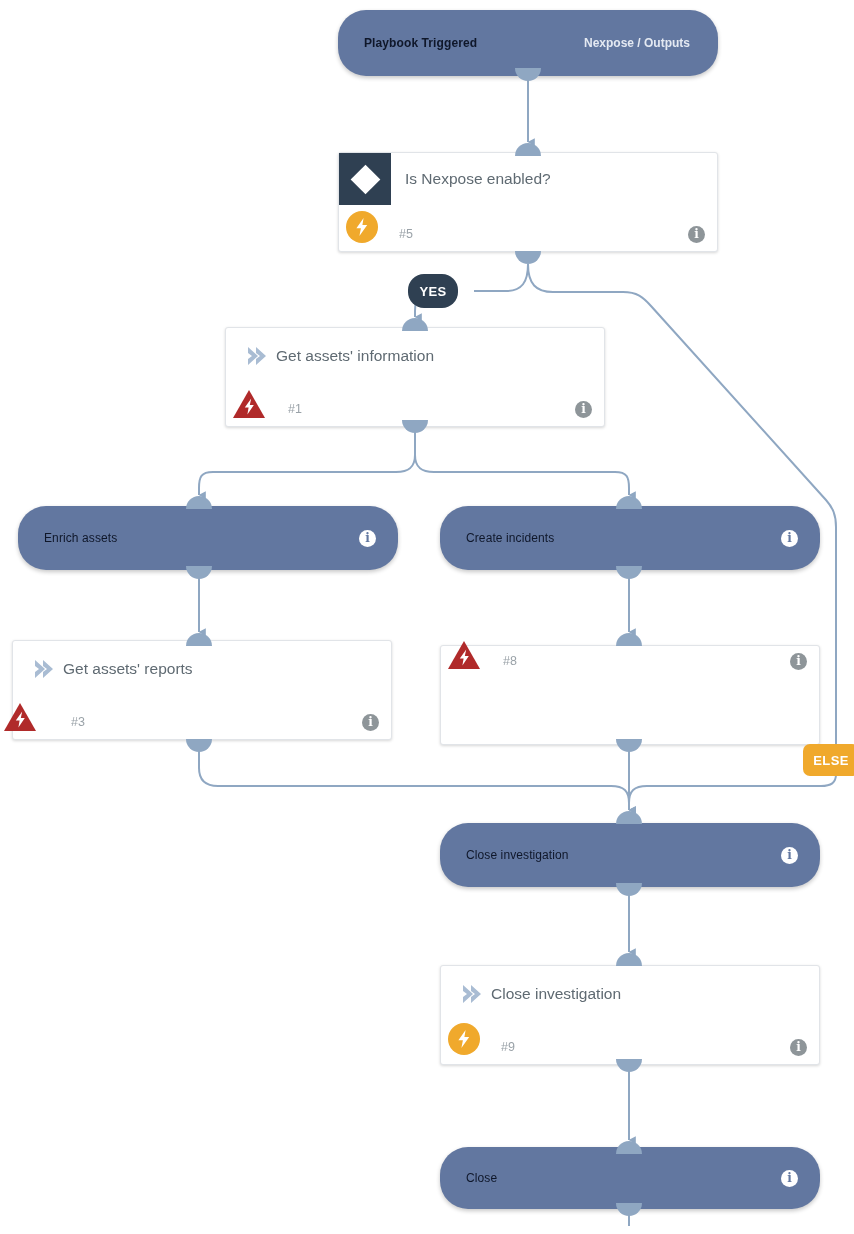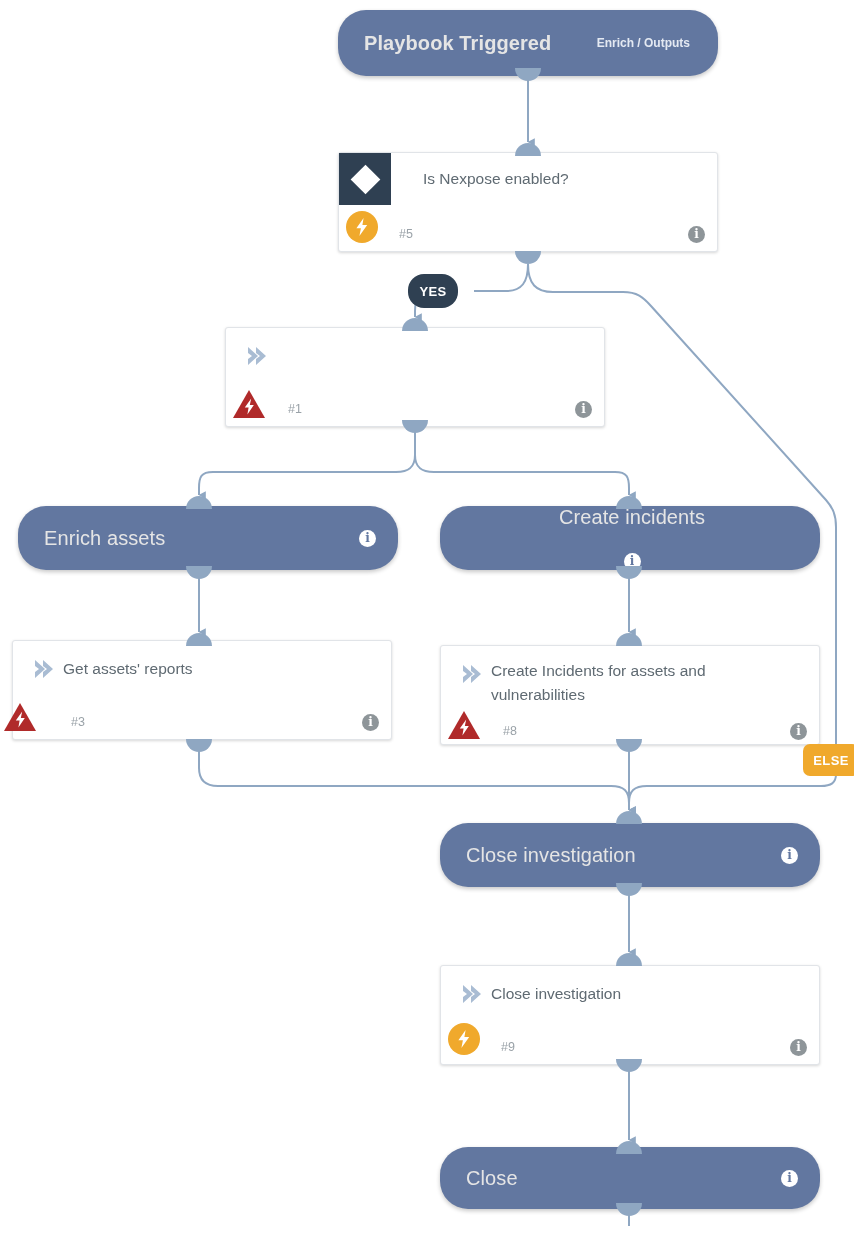--- a/index.html
+++ b/index.html
@@ -36,22 +36,22 @@
     background: #6277a0;
     border-radius: 28px;
     box-shadow: 0 2px 4px rgba(0,0,0,0.22);
     display: flex;
     align-items: center;
     box-sizing: border-box;
     padding: 0 22px 0 26px;
     z-index: 5;
   }
   .pill .pill-label {
-    color: #e5e5e5;
-    font-size: 20px;
+    color: #0f172a;
+    font-size: 12px;
     letter-spacing: 0.1px;
     flex: 1 1 auto;
     white-space: nowrap;
   }
   .pill.start .pill-label { font-weight: 600; }
   .pill .io-label {
     color: #e4e9f2;
     font-size: 12px;
     font-weight: bold;
     margin-right: 6px;
@@ -258,29 +258,29 @@
   <div class="port down" style="left:616px; top:739px;"></div>
   <div class="port up" style="left:616px; top:811px;"></div>
   <div class="port down" style="left:616px; top:883px;"></div>
   <div class="port up" style="left:616px; top:953px;"></div>
   <div class="port down" style="left:616px; top:1059px;"></div>
   <div class="port up" style="left:616px; top:1141px;"></div>
   <div class="port down" style="left:616px; top:1203px;"></div>
 
   <div class="pill start" style="left:338px; top:10px; width:380px; height:66px;">
     <span class="pill-label">Playbook Triggered</span>
-    <span class="io-label">Enrich / Outputs</span>
+    <span class="io-label">Nexpose / Outputs</span>
   </div>
 
   <div class="card" style="left:338px; top:152px; width:380px; height:100px;">
     <div class="card-head">
       <div class="cond-tile">
         <div class="diamond"></div>
       </div>
-      <div class="card-title" style="padding-left:32px; padding-top:14px;">Is Nexpose enabled?</div>
+      <div class="card-title" style="padding-left:14px; padding-top:14px;">Is Nexpose enabled?</div>
     </div>
     <div class="card-foot">
       <div class="badge circle" style="left:7px; top:-4px;">
         <svg class="bolt" width="16" height="18" viewBox="0 0 16 18" aria-hidden="true">
           <path d="M9.6 0 L2.4 10.2 L6.9 10.2 L5.4 18 L13.2 7.1 L8.4 7.1 Z" fill="#ffffff"></path>
         </svg>
       </div>
       <span class="card-num" style="padding-left:60px;">#5</span>
       <span class="info-ico grey">
         <span class="gl">i</span>
@@ -290,20 +290,21 @@
 
   <div class="branch-label yes" style="left:408px; top:274px; width:50px; height:34px;border-radius:16px;">YES</div>
 
   <div class="card" style="left:225px; top:327px; width:380px; height:100px;">
     <div class="card-head">
       <div class="chev">
         <svg width="22" height="20" viewBox="0 0 22 20" aria-hidden="true">
           <path d="M2 1 L12 10 L2 19 L2 13 L6 10 L2 7 Z M10 1 L20 10 L10 19 L10 13 L14 10 L10 7 Z" fill="#a9bcd3"></path>
         </svg>
       </div>
+      <div class="card-title">Get assets' information</div>
     </div>
     <div class="card-foot">
       <div class="badge triangle" style="left:6px; top:-1px;">
         <svg width="34" height="30" viewBox="0 0 34 30" aria-hidden="true">
           <path d="M17 1 L33 29 L1 29 Z" fill="#b02a2a"></path>
           <path d="M19.2 9.5 L12.8 18.6 L16.6 18.6 L15.4 25.4 L21.8 16 L17.8 16 Z" fill="#ffffff"></path>
         </svg>
       </div>
       <span class="card-num" style="padding-left:62px;">#1</span>
       <span class="info-ico grey">
@@ -312,21 +313,21 @@
     </div>
   </div>
 
   <div class="pill" style="left:18px; top:506px; width:380px; height:64px;">
     <span class="pill-label">Enrich assets</span>
     <span class="info-ico white">
       <span class="gl">i</span>
     </span>
   </div>
 
-  <div class="pill" style="left:440px; top:506px; width:380px; height:64px;flex-direction:column;">
+  <div class="pill" style="left:440px; top:506px; width:380px; height:64px;">
     <span class="pill-label">Create incidents</span>
     <span class="info-ico white">
       <span class="gl">i</span>
     </span>
   </div>
 
   <div class="card" style="left:12px; top:640px; width:380px; height:100px;">
     <div class="card-head">
       <div class="chev">
         <svg width="22" height="20" viewBox="0 0 22 20" aria-hidden="true">
@@ -343,28 +344,20 @@
         </svg>
       </div>
       <span class="card-num" style="padding-left:58px;">#3</span>
       <span class="info-ico grey">
         <span class="gl">i</span>
       </span>
     </div>
   </div>
 
   <div class="card tall" style="left:440px; top:645px; width:380px; height:100px;">
-    <div class="card-head">
-      <div class="chev">
-        <svg width="22" height="20" viewBox="0 0 22 20" aria-hidden="true">
-          <path d="M2 1 L12 10 L2 19 L2 13 L6 10 L2 7 Z M10 1 L20 10 L10 19 L10 13 L14 10 L10 7 Z" fill="#a9bcd3"></path>
-        </svg>
-      </div>
-      <div class="card-title" style="max-width:270px;">Create Incidents for assets and vulnerabilities</div>
-    </div>
     <div class="card-foot" style="height:30px;">
       <div class="badge triangle" style="left:6px; top:-6px;">
         <svg width="34" height="30" viewBox="0 0 34 30" aria-hidden="true">
           <path d="M17 1 L33 29 L1 29 Z" fill="#b02a2a"></path>
           <path d="M19.2 9.5 L12.8 18.6 L16.6 18.6 L15.4 25.4 L21.8 16 L17.8 16 Z" fill="#ffffff"></path>
         </svg>
       </div>
       <span class="card-num" style="padding-left:62px;">#8</span>
       <span class="info-ico grey">
         <span class="gl">i</span>

